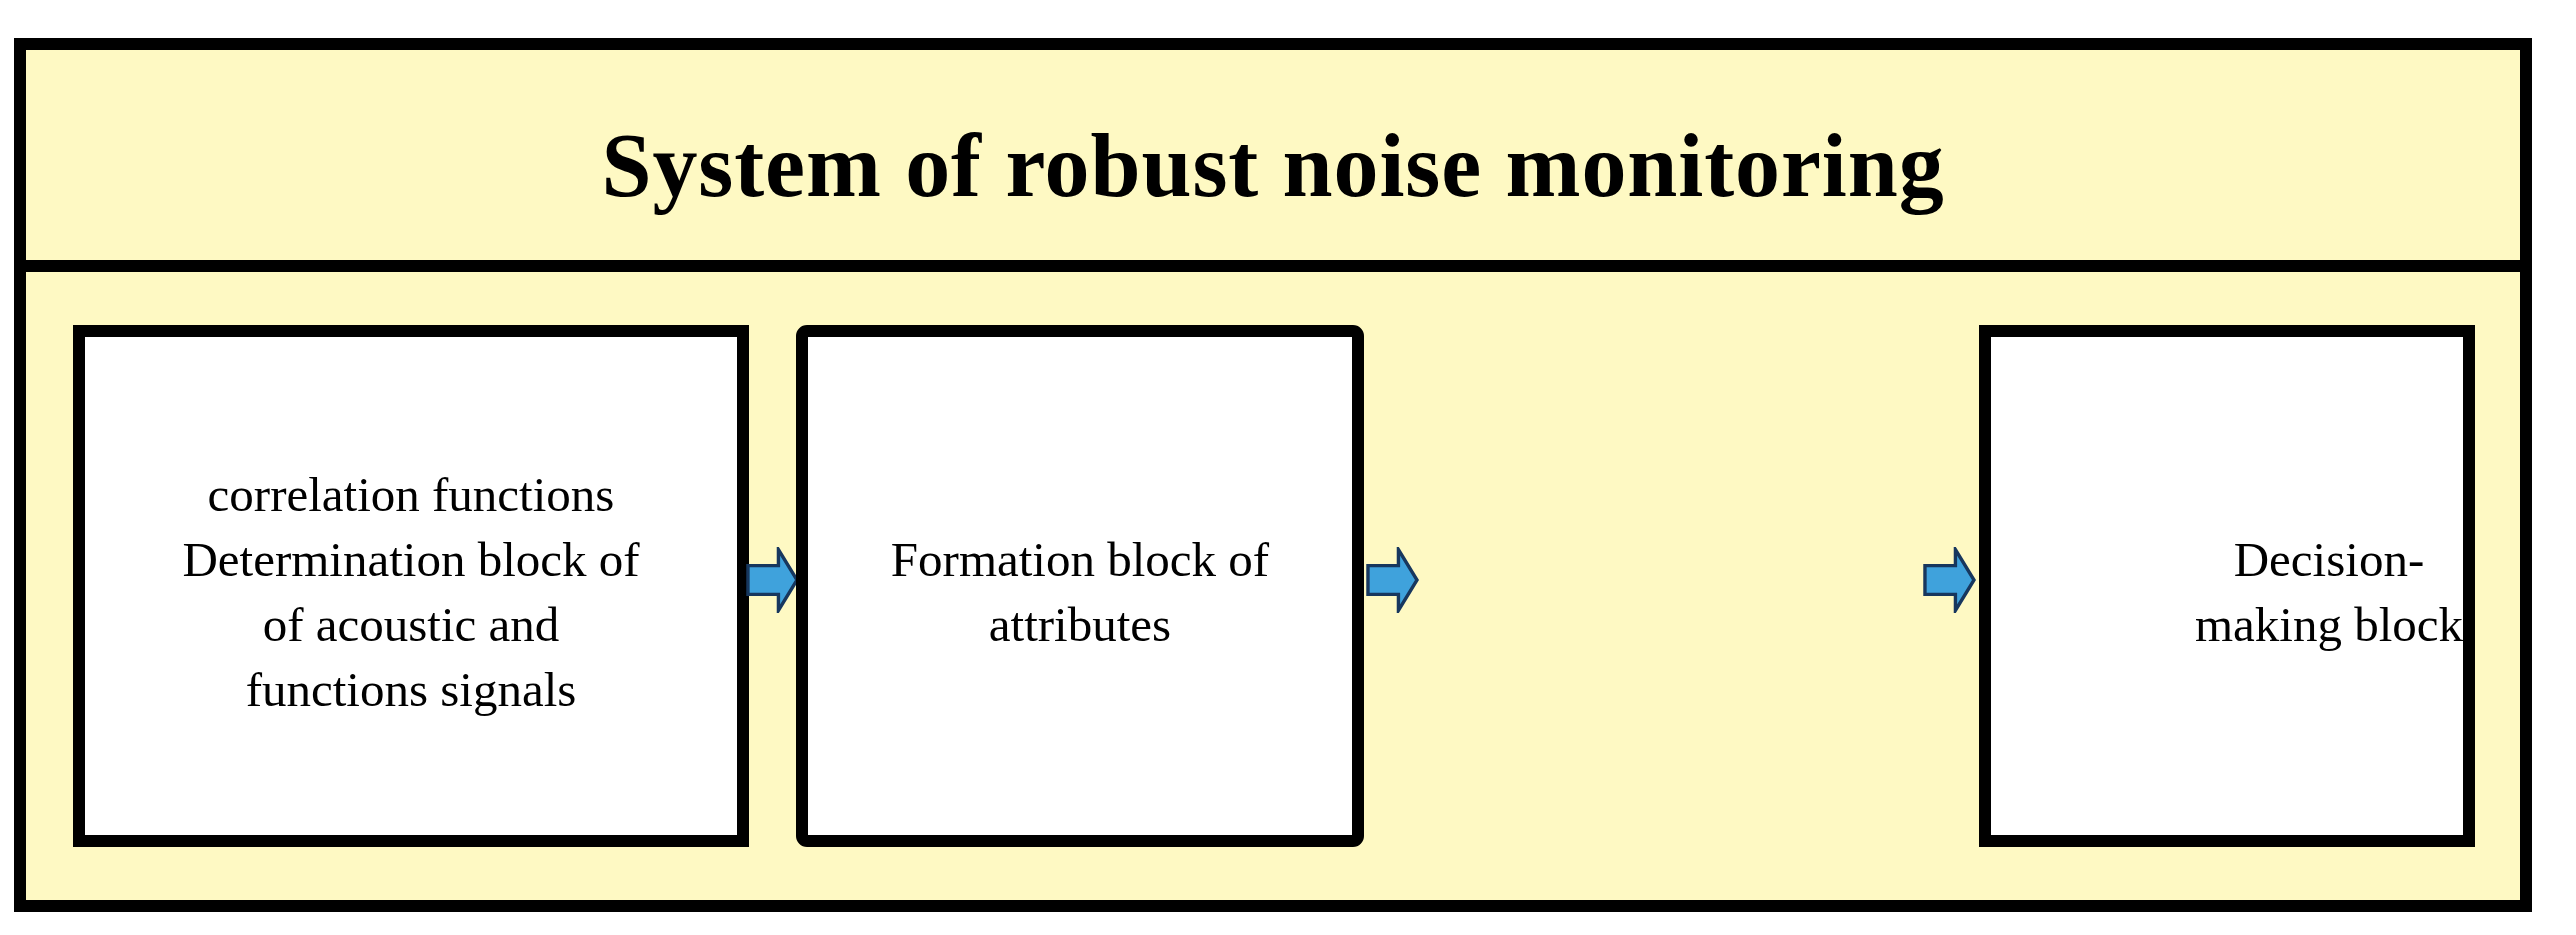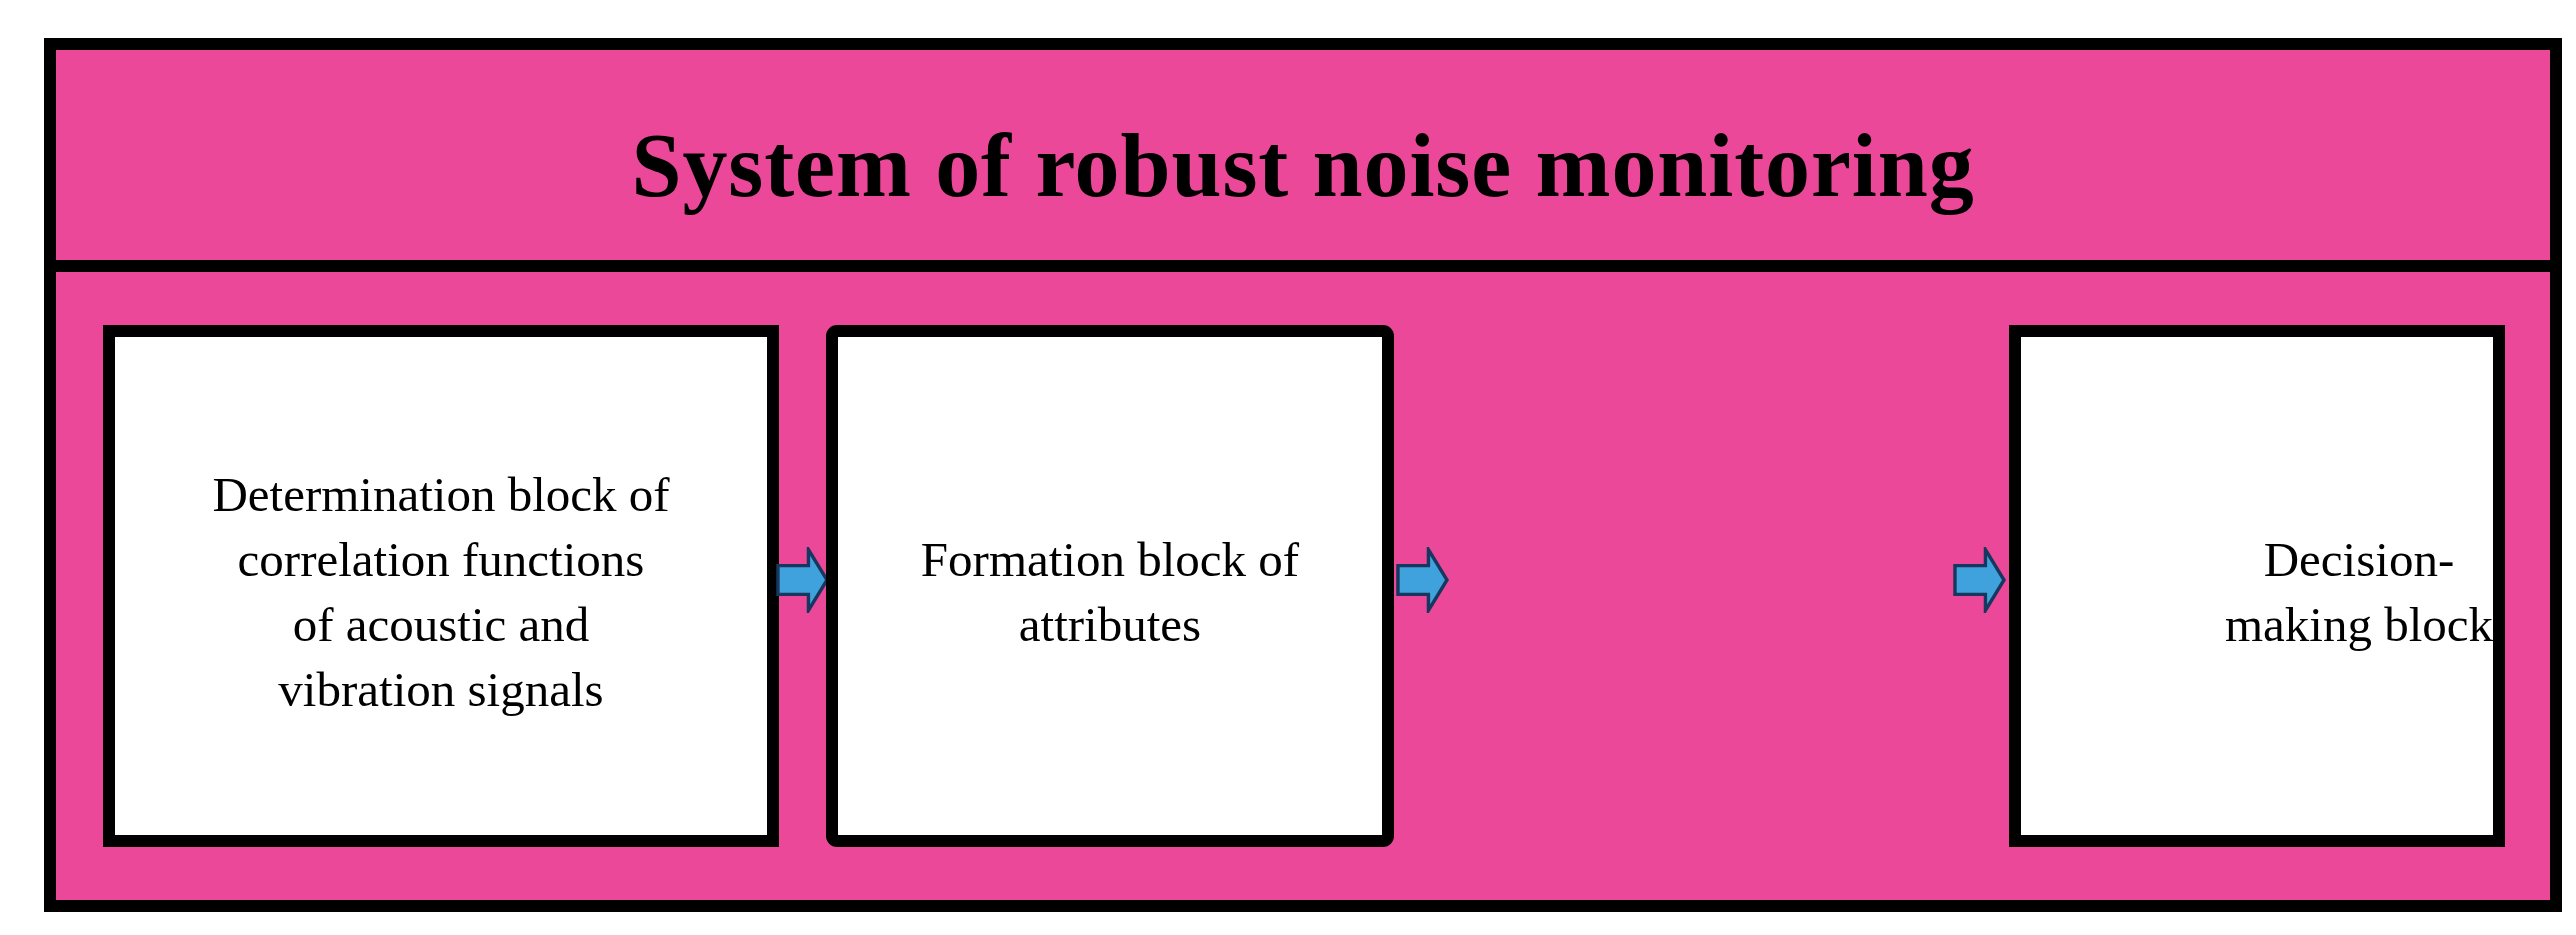--- a/index.html
+++ b/index.html
@@ -12,26 +12,26 @@
   }
   .canvas {
     position: relative;
     width: 2576px;
     height: 935px;
     background: #ffffff;
     overflow: hidden;
   }
   .outer {
     position: absolute;
-    left: 44px;
+    left: 14px;
     top: 38px;
     width: 2494px;   
     height: 850px;  
     border: 12.8px solid #000000;
-    background: #ec4899;
+    background: #fef9c3;
   }
   .title-band {
     position: absolute;
     left: 0;
     top: 0;
     right: 0;
     height: 190px;            
     border-bottom: 12px solid #000000;
     display: flex;
     align-items: center;
@@ -85,24 +85,24 @@
 
 <div class="canvas">
   <div class="outer">
 
     <div class="title-band">
       <div class="page-title">System of robust noise monitoring</div>
     </div>
 
     <div class="block block-1">
       <div class="block-text">
+        <span class="line">correlation functions</span>
         <span class="line">Determination block of</span>
-        <span class="line">correlation functions</span>
         <span class="line">of acoustic and</span>
-        <span class="line">vibration signals</span>
+        <span class="line">functions signals</span>
       </div>
     </div>
 
     <div class="flow-arrow arrow-1">
       <svg viewBox="0 0 62 78">
         <path d="M2,22 H38 V3 L60,39 L38,75 V56 H2 Z" stroke-width="4" stroke-linejoin="miter" stroke="#17375E" fill="#3FA2DC"></path>
       </svg>
     </div>
 
     <div class="block block-2">

